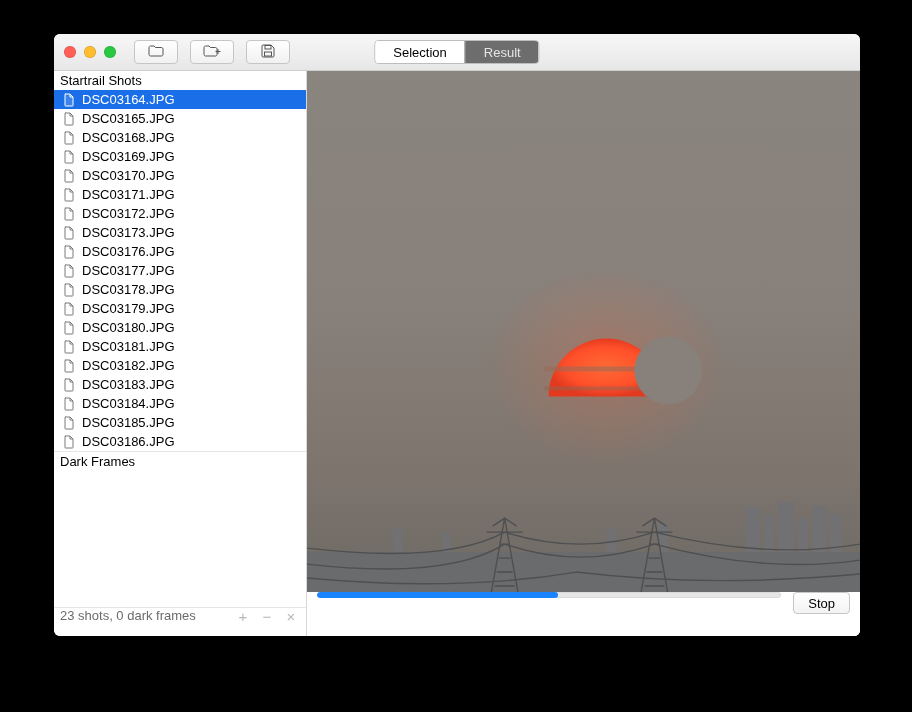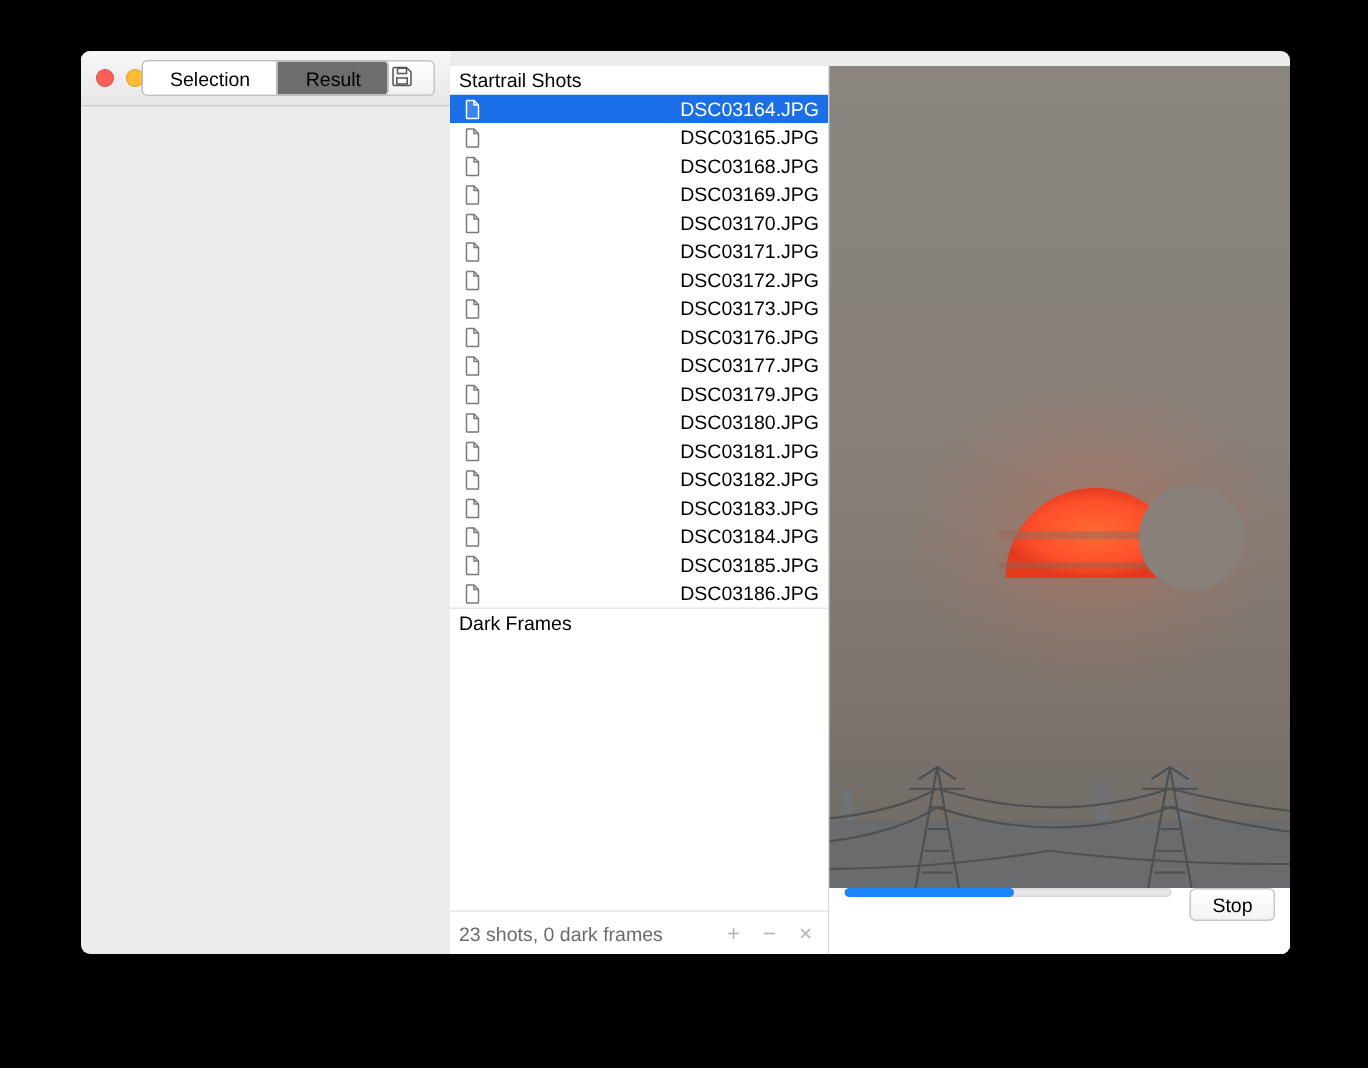--- a/index.html
+++ b/index.html
@@ -17,21 +17,21 @@
     position: absolute;
     left: 54px;
     top: 34px;
     width: 806px;
     height: 602px;
     background: #ececec;
     border-radius: 6px;
     box-shadow: 0 20px 60px rgba(0,0,0,0.65), 0 0 0 1px rgba(0,0,0,0.25);
     overflow: hidden;
     display: flex;
-    flex-direction: row;
+    flex-direction: column;
   }
   .titlebar {
     height: 36px;
     background: linear-gradient(#f7f7f7, #e7e7e7);
     border-bottom: 1px solid #cfcfcf;
     display: flex;
     align-items: center;
     padding: 0 10px;
     gap: 8px;
     position: relative;
@@ -76,30 +76,29 @@
     border:none;
     background:#fff;
     font-size:13px;
     padding:0 18px;
     height:100%;
     color:#000;
     cursor:pointer;
   }
   .seg button.active {
     background:#6d6d6d;
-    color:#000000;
+    color:#e5e5e5;
   }
   .seg button + button { border-left:1px solid #bdbdbd; }
 
   .body {
     flex:1;
     display:flex;
     min-height:0;
     background:#fff;
-    margin-top:10px;
   }
   .sidebar {
     width: 252px;
     border-right:1px solid #d8d8d8;
     display:flex;
     flex-direction:column;
     min-height:0;
   }
   .section-header {
     padding:2px 6px;
@@ -111,39 +110,37 @@
     overflow:auto;
   }
   .file-row {
     height:19px;
     display:flex;
     align-items:center;
     gap:6px;
     padding:0 6px 0 8px;
     font-size:13px;
     white-space:nowrap;
-    justify-content:space-between;
   }
   .file-row.selected {
     background:#1a6fe8;
     color:#fff;
   }
   .file-icon {
     width:14px; height:14px; flex-shrink:0;
     display:inline-flex; align-items:center; justify-content:center;
   }
   .dark-area {
     flex:1;
     background:#fff;
   }
   .sidebar-footer {
     height:28px;
     border-top:1px solid #e5e5e5;
     display:flex;
-    align-items:center;
     padding:0 6px;
     font-size:13px;
     color:#6b6b6b;
     gap:6px;
   }
   .sidebar-footer .spacer { flex:1; }
   .foot-btn { width:18px; text-align:center; color:#b6b6b6; font-size:15px; user-select:none; }
 
   .main {
     flex:1;
@@ -321,20 +318,29 @@
             <span>DSC03176.JPG</span>
           </div>
           <div class="file-row">
             <span class="file-icon">
               <svg width="14" height="14" viewBox="0 0 14 14">
                 <path d="M3 1h5l3 3v8.5c0 .28-.22.5-.5.5h-7c-.28 0-.5-.22-.5-.5v-11c0-.28.22-.5.5-.5z" fill="#fff" stroke="#7a7a7a"></path>
                 <path d="M8 1v3h3" fill="none" stroke="#7a7a7a"></path>
               </svg>
             </span>
             <span>DSC03177.JPG</span>
+          </div>
+          <div class="file-row">
+            <span class="file-icon">
+              <svg width="14" height="14" viewBox="0 0 14 14">
+                <path d="M3 1h5l3 3v8.5c0 .28-.22.5-.5.5h-7c-.28 0-.5-.22-.5-.5v-11c0-.28.22-.5.5-.5z" fill="#fff" stroke="#7a7a7a"></path>
+                <path d="M8 1v3h3" fill="none" stroke="#7a7a7a"></path>
+              </svg>
+            </span>
+            <span>DSC03178.JPG</span>
           </div>
           <div class="file-row">
             <span class="file-icon">
               <svg width="14" height="14" viewBox="0 0 14 14">
                 <path d="M3 1h5l3 3v8.5c0 .28-.22.5-.5.5h-7c-.28 0-.5-.22-.5-.5v-11c0-.28.22-.5.5-.5z" fill="#fff" stroke="#7a7a7a"></path>
                 <path d="M8 1v3h3" fill="none" stroke="#7a7a7a"></path>
               </svg>
             </span>
             <span>DSC03179.JPG</span>
           </div>

